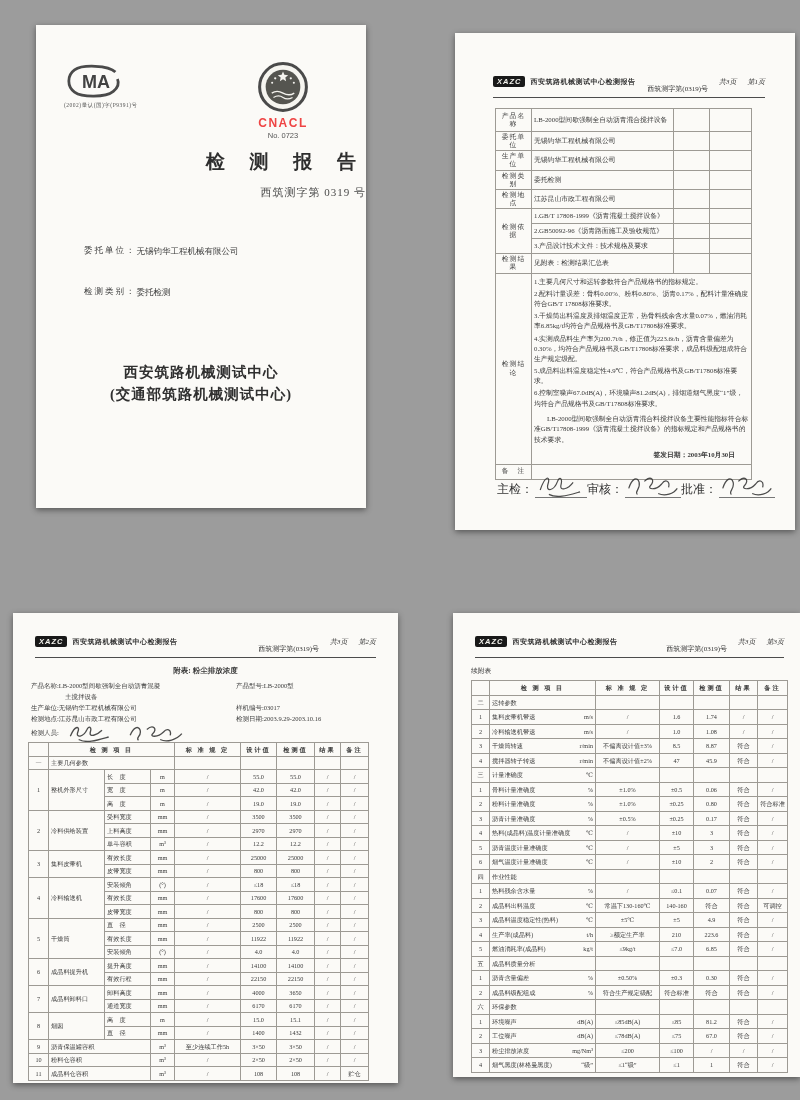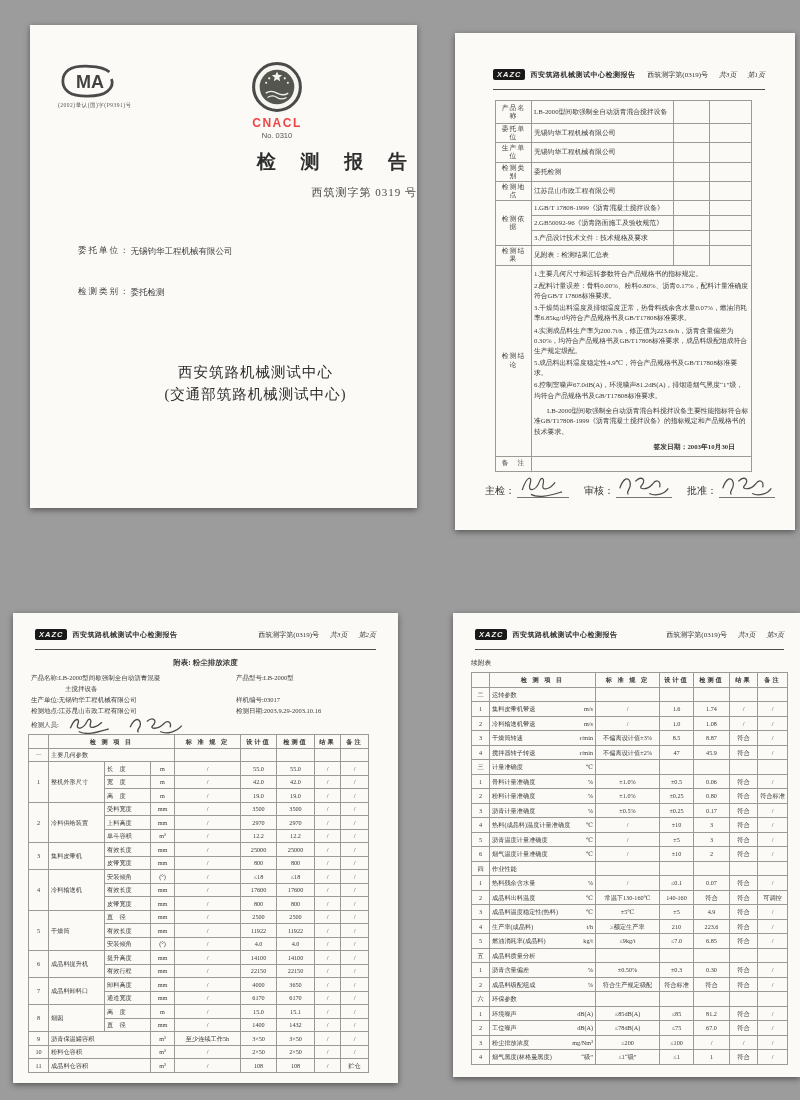--- a/index.html
+++ b/index.html
@@ -2,67 +2,67 @@
 <html><head>
 <meta charset="utf-8">
 <style>
   html,body{margin:0;padding:0;}
   body{width:800px;height:1100px;overflow:hidden;
        font-family:"Liberation Serif","DejaVu Serif",serif;}
   .canvas{position:relative;width:800px;height:1100px;background:#9c9c9c;}
   .page{position:absolute;background:#fbfaf7;color:#3a3a3a;
         box-shadow:0 2px 6px rgba(0,0,0,.45);}
   
-  .cover{left:30px;top:25px;width:387px;height:483px;}
+  .cover{left:36px;top:25px;width:330px;height:483px;}
   .cma{position:absolute;left:28px;top:38px;text-align:left;}
   .cma-caption{font-size:5.5px;color:#555;margin-top:3px;letter-spacing:.5px;}
   .cnacl{position:absolute;left:202px;top:36px;width:90px;text-align:center;}
   .cnacl-name{font-size:12px;font-weight:bold;color:#ef4444;letter-spacing:1.5px;margin-top:3px;
               font-family:"Liberation Sans","DejaVu Sans",sans-serif;}
   .cnacl-no{font-size:7.5px;color:#555;margin-top:1px;
             font-family:"Liberation Sans","DejaVu Sans",sans-serif;}
   .cover-title{position:absolute;left:0;top:124px;width:100%;text-align:right;
                font-size:19px;font-weight:bold;letter-spacing:10px;color:#2e2e2e;}
   .cover-docno{position:absolute;left:0;top:160px;width:100%;text-align:right;
                font-size:11px;color:#4a4a4a;letter-spacing:1px;}
   .cover-fields{position:absolute;left:48px;top:220px;font-size:8.5px;color:#3d3d3d;}
   .cover-field{margin-bottom:27px;display:flex;}
   .cover-field .lab{letter-spacing:2px;white-space:nowrap;}
   .cover-field .val{white-space:pre-line;line-height:1.6;}
   .cover-org{position:absolute;left:0;top:336px;width:100%;text-align:center;
-             font-weight:normal;color:#2f2f2f;padding-left:32px;}
+             font-weight:bold;color:#2f2f2f;}
   .cover-org div{font-size:14.5px;line-height:1.55;letter-spacing:1px;}
   
   .phead{display:flex;align-items:center;gap:5px;border-bottom:1.5px solid #4c4c4c;
-         padding-bottom:9px;font-size:7px;color:#333;white-space:nowrap;}
+         padding-bottom:3px;font-size:7px;color:#333;white-space:nowrap;}
   .xazc{background:#191919;color:#f6f5ef;font-weight:bold;font-style:italic;
         font-family:"Liberation Sans","DejaVu Sans",sans-serif;
         font-size:7.5px;letter-spacing:1px;padding:1px 4px;border-radius:2px;}
   .phead-title{font-weight:bold;letter-spacing:.5px;}
-  .phead-doc{margin-left:auto;}
+  .phead-doc{margin-left:auto;margin-top:15px;}
   .phead-pg{margin-left:6px;font-style:italic;}
   
   table{border-collapse:collapse;table-layout:fixed;}
   td{border:1px solid #9d9a94;font-size:6.2px;line-height:1.2;padding:1px 2px;
      text-align:center;color:#3a3a3a;overflow:hidden;}
   td.left{text-align:left;}
   td.th{font-weight:bold;letter-spacing:2px;}
   
   .p1{left:455px;top:33px;width:340px;height:497px;}
   .p1 .phead{margin:36px 30px 10px 38px;}
   .p1 table{margin-left:40px;width:256px;}
   .p1 td{font-size:6.8px;height:12px;}
   .p1 td.lab{letter-spacing:1px;}
   .p1 td.val{text-align:left;}
   .conc{vertical-align:top;text-align:left;}
   .conc-lines div{margin:2px 0;line-height:1.5;}
   .conc-final{text-indent:13px;margin-top:5px;line-height:1.55;}
   .sign-date{text-align:right;margin:6px 14px 3px 0;font-weight:bold;}
   .p1-signs{position:absolute;left:30px;top:438px;width:290px;display:flex;
-            justify-content:space-between;font-size:10px;color:#333;}
+            justify-content:flex-end;font-size:12px;color:#333;}
   .p1-signs .sig{display:flex;align-items:flex-end;gap:2px;}
   .sigline{border-bottom:1px solid #777;}
   
   .p2{left:13px;top:613px;width:385px;height:470px;}
   .p2 .phead{margin:16px 22px 8px 22px;}
   .p2-sub{text-align:center;font-size:7.5px;font-weight:bold;margin:2px 0 4px;}
   .p2-meta{font-size:6.5px;color:#3c3c3c;margin:0 18px;line-height:1.7;}
   .p2-meta .mrow{display:flex;}
   .p2-meta .mleft{width:205px;}
   .p2-meta .indent{padding-left:34px;}
@@ -99,21 +99,21 @@
         <circle cx="30" cy="30" r="20" fill="#555550"></circle>
         <polygon points="30,12 31.6,16 36,16.4 32.7,19 33.6,23.4 30,21 26.4,23.4 27.3,19 24,16.4 28.4,16" fill="#f4f3ee"></polygon>
         <circle cx="21" cy="20" r="1.3" fill="#f4f3ee"></circle>
         <circle cx="39" cy="20" r="1.3" fill="#f4f3ee"></circle>
         <circle cx="17.5" cy="25" r="1.2" fill="#f4f3ee"></circle>
         <circle cx="42.5" cy="25" r="1.2" fill="#f4f3ee"></circle>
         <path d="M17,37 Q23,33 30,37 T43,37" fill="none" stroke="#f4f3ee" stroke-width="1.6"></path>
         <path d="M19,42 Q25,38.5 30,42 T41,42" fill="none" stroke="#f4f3ee" stroke-width="1.4"></path>
       </svg>
       <div class="cnacl-name">CNACL</div>
-      <div class="cnacl-no">No. 0310</div>
+      <div class="cnacl-no">No. 0723</div>
     </div>
     <h1 class="cover-title" style="margin:0;">检 测 报 告</h1>
     <div class="cover-docno">西筑测字第 0319 号</div>
     <div class="cover-fields">
       <div class="cover-field">
         <span class="lab">委托单位：</span>
         <span class="val">无锡钧华工程机械有限公司</span>
       </div>
       <div class="cover-field">
         <span class="lab">检测类别：</span>

